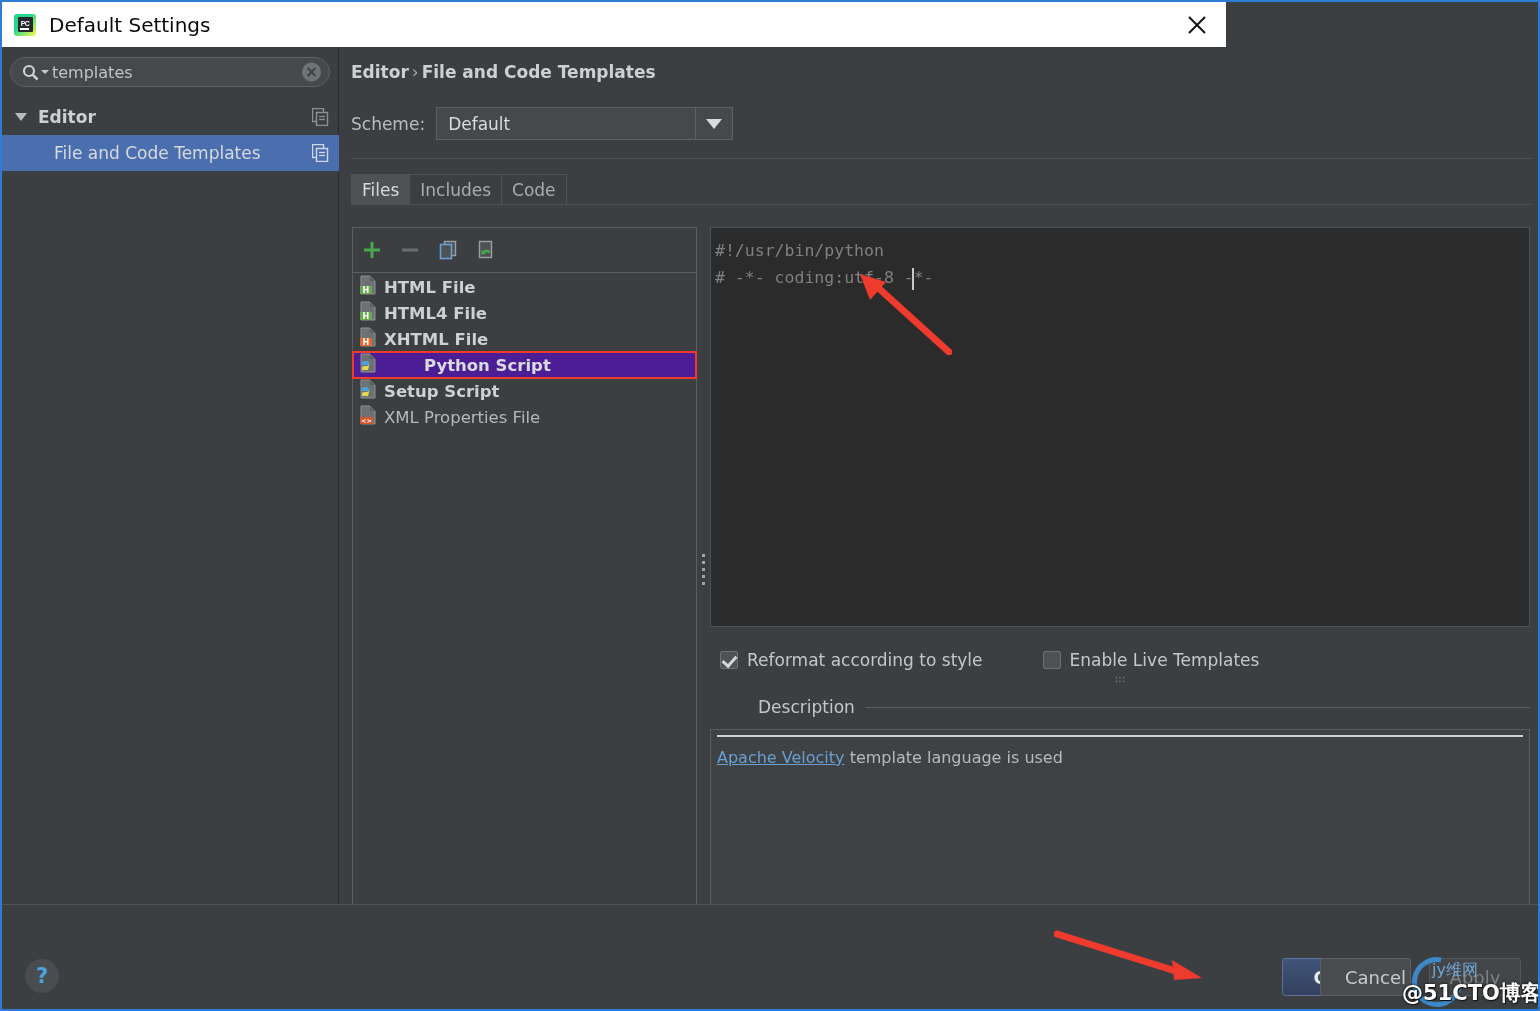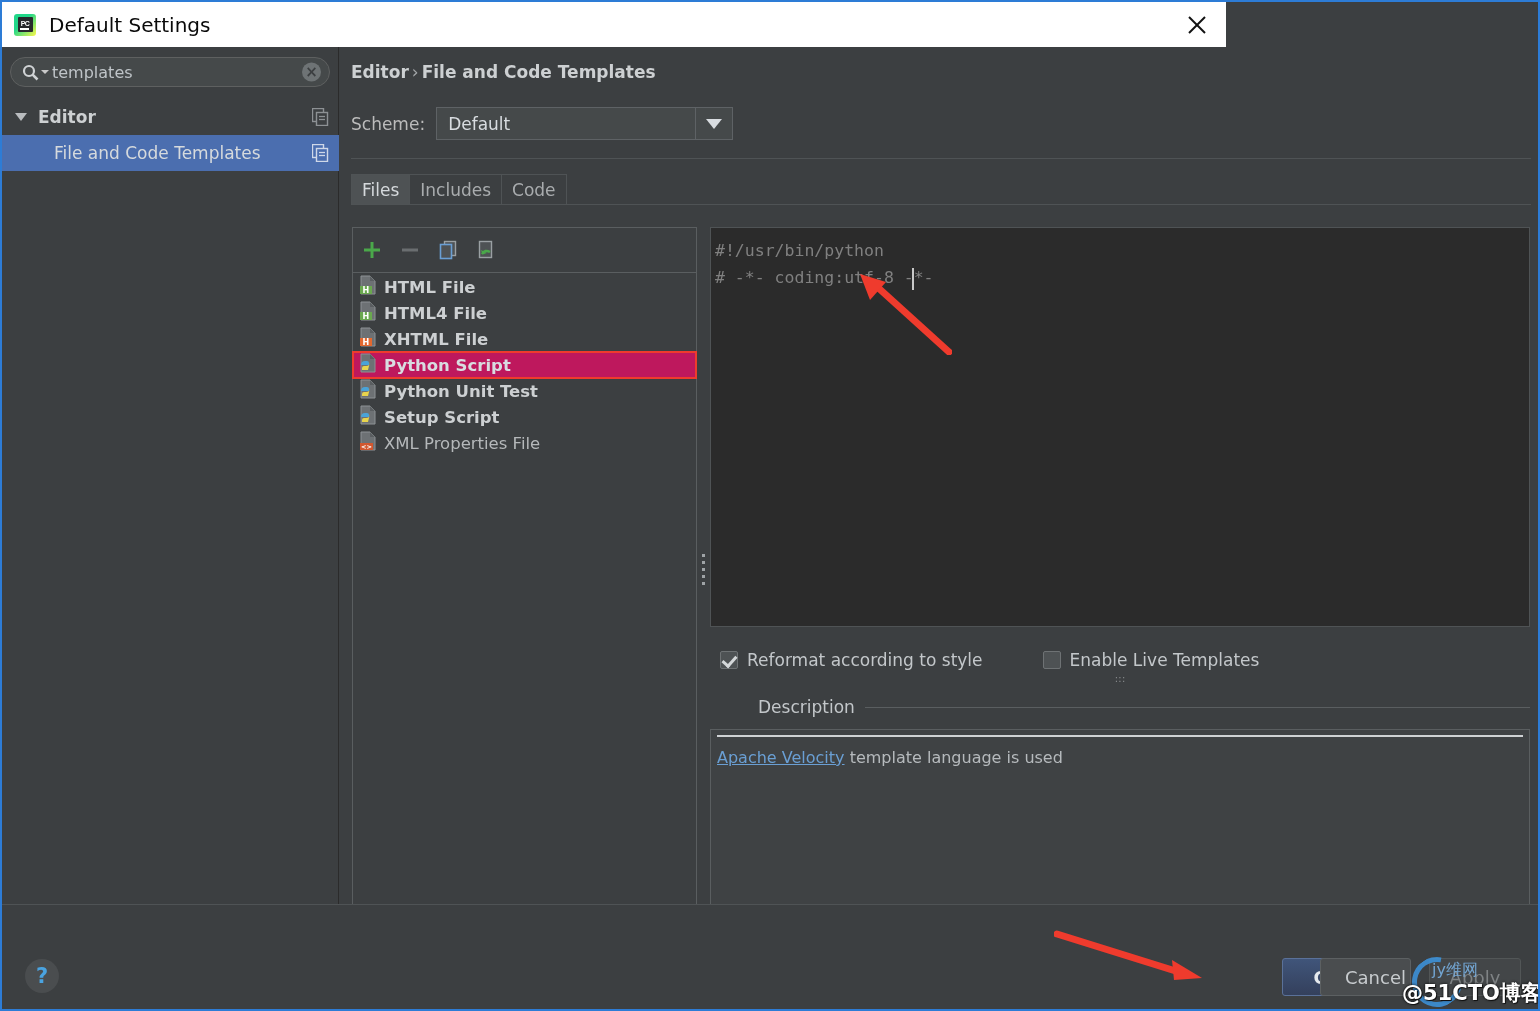--- a/index.html
+++ b/index.html
@@ -224,23 +224,24 @@
     cursor: pointer;
     position: relative;
   }
   .list-item .li-label {
     margin-left: 7px;
     font-size: 16.5px; color: #cdd0d2; font-weight: bold;
     font-family: "DejaVu Sans", sans-serif;
   }
   .list-item.dim .li-label { font-weight: normal; color: #b5b8ba; }
   .list-item.selected {
-    background: #be185d;
+    background: #4c1d95;
     outline: 2px solid #ef3b2d;
     outline-offset: -1px;
+    gap: 40px;
   }
   .list-item.selected .li-label { color: #d8dce0; }
 
   
   #splitter {
     position: absolute; left: 358px; top: 180px;
     width: 12px; height: 690px;
     display: flex; align-items: center; justify-content: center;
     cursor: col-resize;
   }
@@ -565,31 +566,20 @@
             <svg width="18" height="20" viewBox="0 0 18 20">
               <path d="M2 1 h9 l5 5 v13 h-14 z" fill="#6d7174" stroke="#8d9295" stroke-width="1"></path>
               <path d="M11 1 l5 5 h-5 z" fill="#5a5e61"></path>
               <path d="M2 12 a4 4 0 0 1 4 -4 h2 a2 2 0 0 1 2 2 v2 h-6 z" fill="#4aa3d8"></path>
               <path d="M11 9 a4 4 0 0 1 -4 4 h-2 a2 2 0 0 0 -2 2 v2 h6 z" fill="#e8d44d"></path>
             </svg>
           </span>
           <span class="li-label">Python Script</span>
         </div>
 
-        <div class="list-item">
-          <span>
-            <svg width="18" height="20" viewBox="0 0 18 20">
-              <path d="M2 1 h9 l5 5 v13 h-14 z" fill="#6d7174" stroke="#8d9295" stroke-width="1"></path>
-              <path d="M11 1 l5 5 h-5 z" fill="#5a5e61"></path>
-              <path d="M2 12 a4 4 0 0 1 4 -4 h2 a2 2 0 0 1 2 2 v2 h-6 z" fill="#4aa3d8"></path>
-              <path d="M11 9 a4 4 0 0 1 -4 4 h-2 a2 2 0 0 0 -2 2 v2 h6 z" fill="#e8d44d"></path>
-            </svg>
-          </span>
-          <span class="li-label">Python Unit Test</span>
-        </div>
 
         <div class="list-item">
           <span>
             <svg width="18" height="20" viewBox="0 0 18 20">
               <path d="M2 1 h9 l5 5 v13 h-14 z" fill="#6d7174" stroke="#8d9295" stroke-width="1"></path>
               <path d="M11 1 l5 5 h-5 z" fill="#5a5e61"></path>
               <path d="M2 12 a4 4 0 0 1 4 -4 h2 a2 2 0 0 1 2 2 v2 h-6 z" fill="#4aa3d8"></path>
               <path d="M11 9 a4 4 0 0 1 -4 4 h-2 a2 2 0 0 0 -2 2 v2 h6 z" fill="#e8d44d"></path>
             </svg>
           </span>

